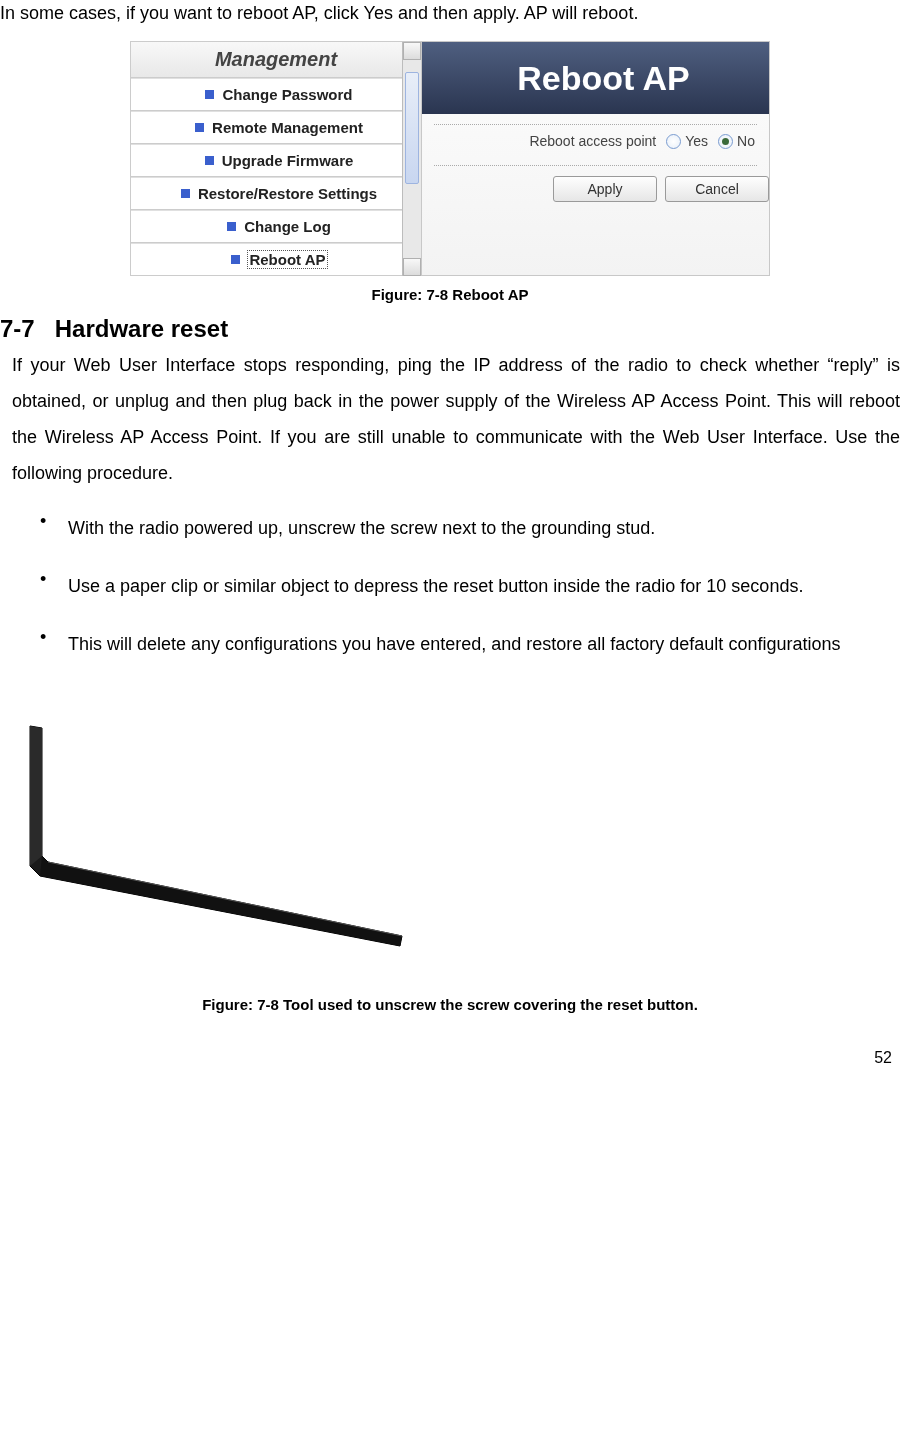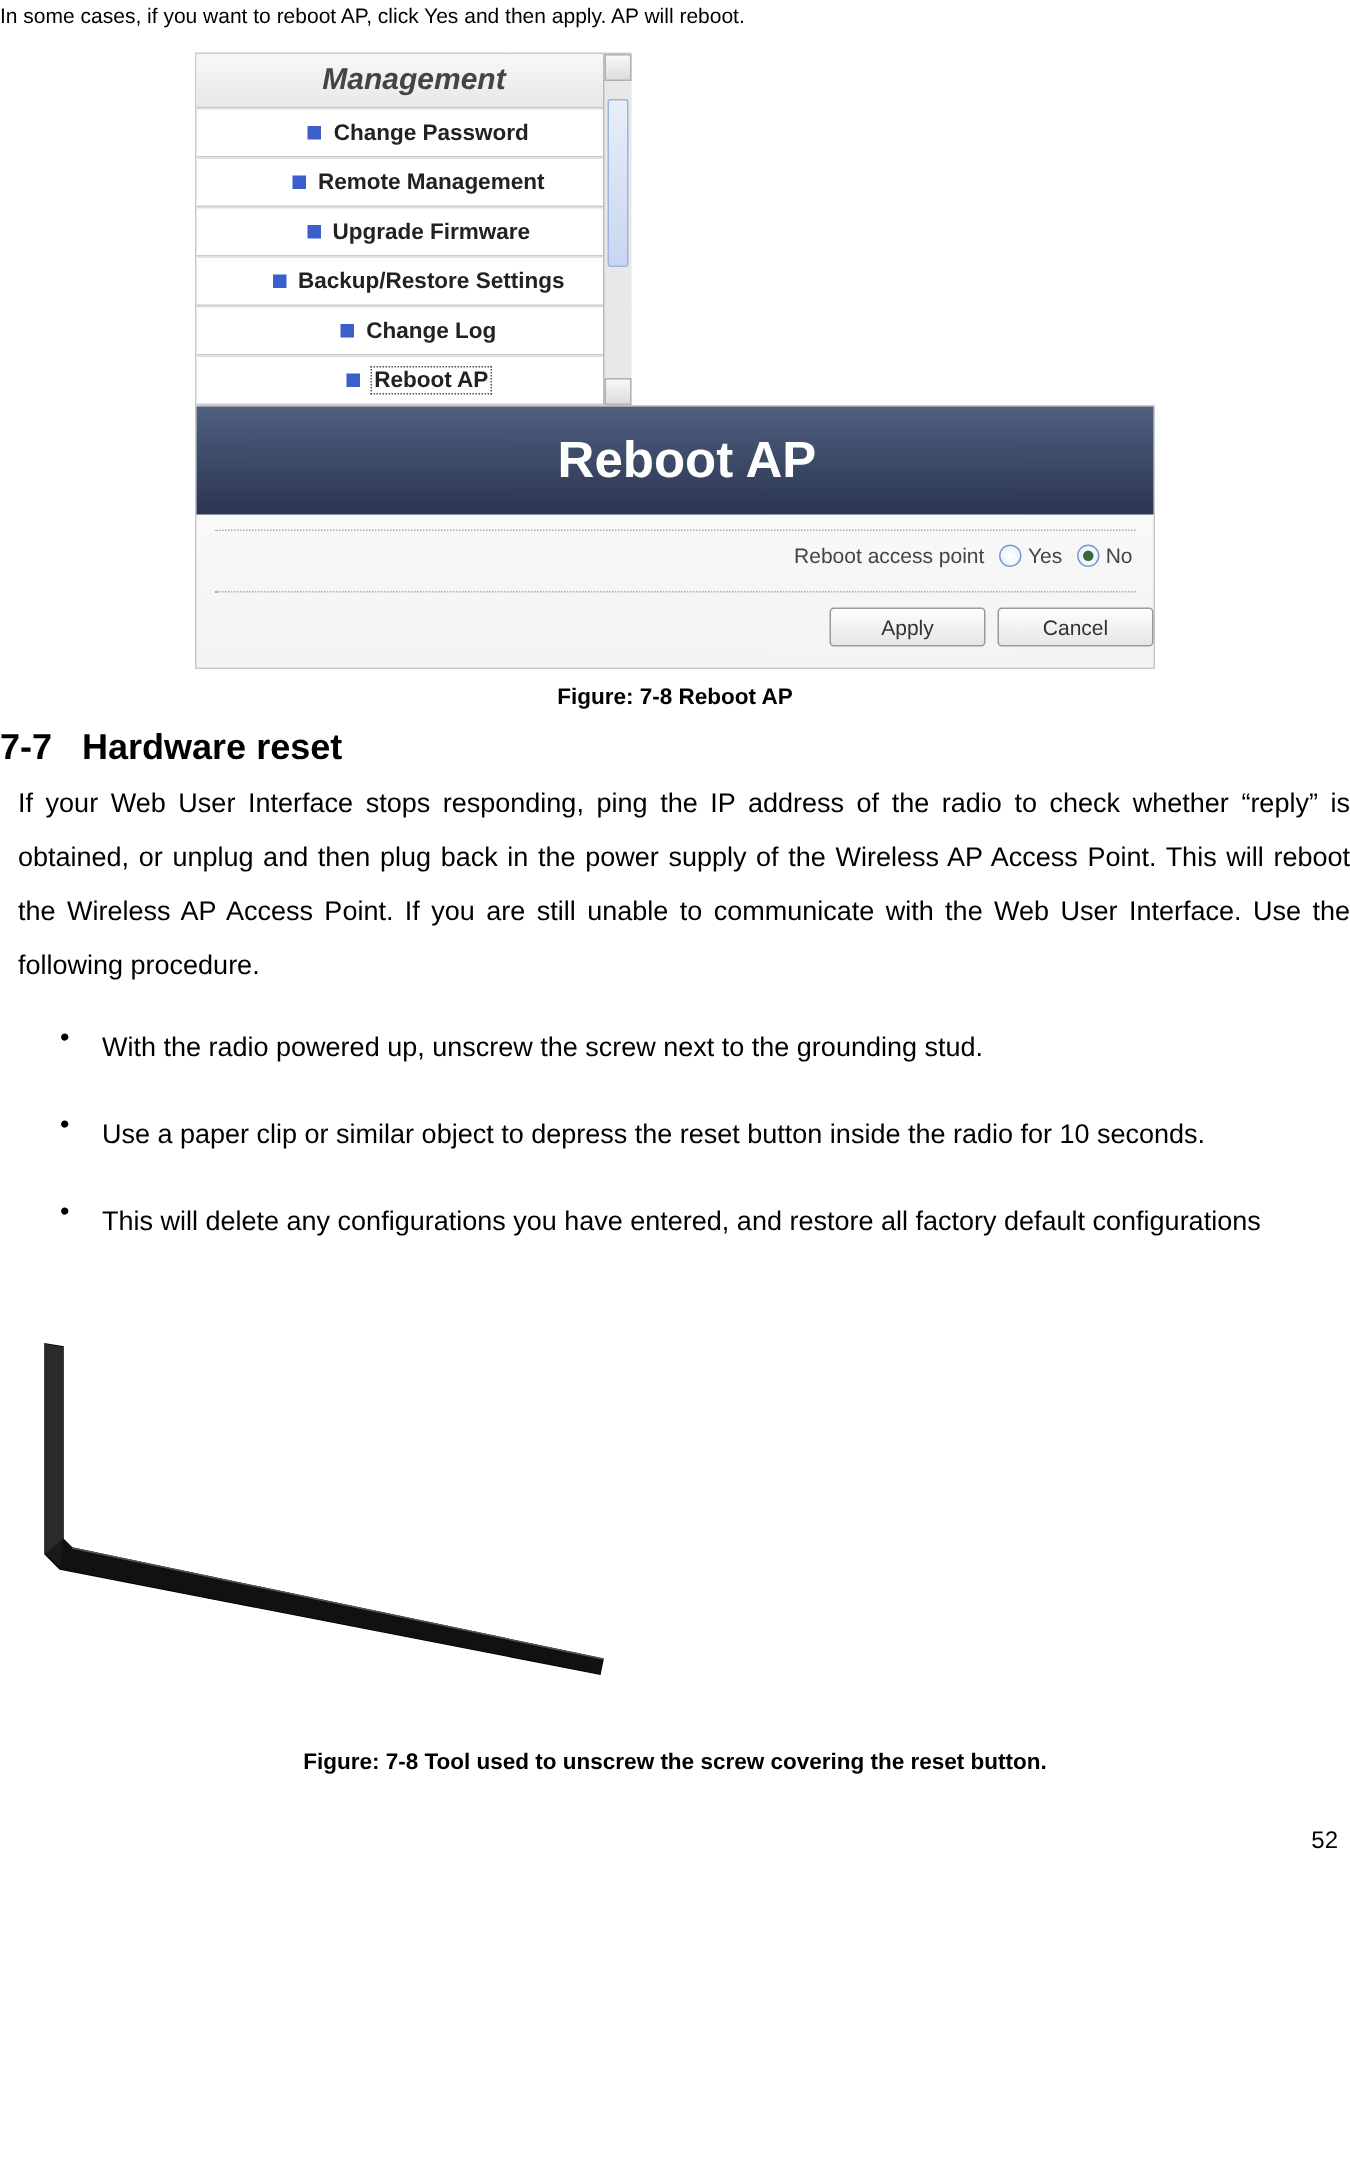--- a/index.html
+++ b/index.html
@@ -12,21 +12,21 @@
   }
   .page {
     padding: 0 0 20px 0;
   }
   .h-section {
     font-size: 24px;
     font-weight: bold;
     margin: 6px 0 4px 0;
   }
   .intro {
-    font-size: 14px;
+    font-size: 18px;
     line-height: 1.5;
     margin: 0 0 10px 0;
   }
   .body-just {
     font-size: 18px;
     line-height: 2.0;
     text-align: justify;
     margin: 0 0 20px 12px;
   }
   .bullet-wrap {
@@ -57,21 +57,20 @@
     margin: 6px 0 12px 0;
   }
 
   
   .shot {
     display: inline-flex;
     width: 640px;
     border: 0;
     background: #fff;
     margin: 4px auto 4px auto;
-    flex-direction: column;
   }
   .shot-left {
     width: 290px;
     position: relative;
     background: #fff;
     border-top: 1px solid #ccc;
     border-left: 1px solid #ccc;
     border-right: 0;
   }
   .scrollbar {
@@ -230,21 +229,21 @@
             <span class="lbl">Remote Management</span>
           </div>
         <div class="hr-line"></div>
         <div class="mgmt-item">
             <div class="sq"></div>
             <span class="lbl">Upgrade Firmware</span>
           </div>
         <div class="hr-line"></div>
         <div class="mgmt-item">
             <div class="sq"></div>
-            <span class="lbl">Backup/Restore Settings</span>
+            <span class="lbl">Restore/Restore Settings</span>
           </div>
         <div class="hr-line"></div>
         <div class="mgmt-item">
             <div class="sq"></div>
             <span class="lbl">Change Log</span>
           </div>
         <div class="hr-line"></div>
         <div class="mgmt-item selected">
             <div class="sq"></div>
             <span class="lbl">Reboot AP</span>

